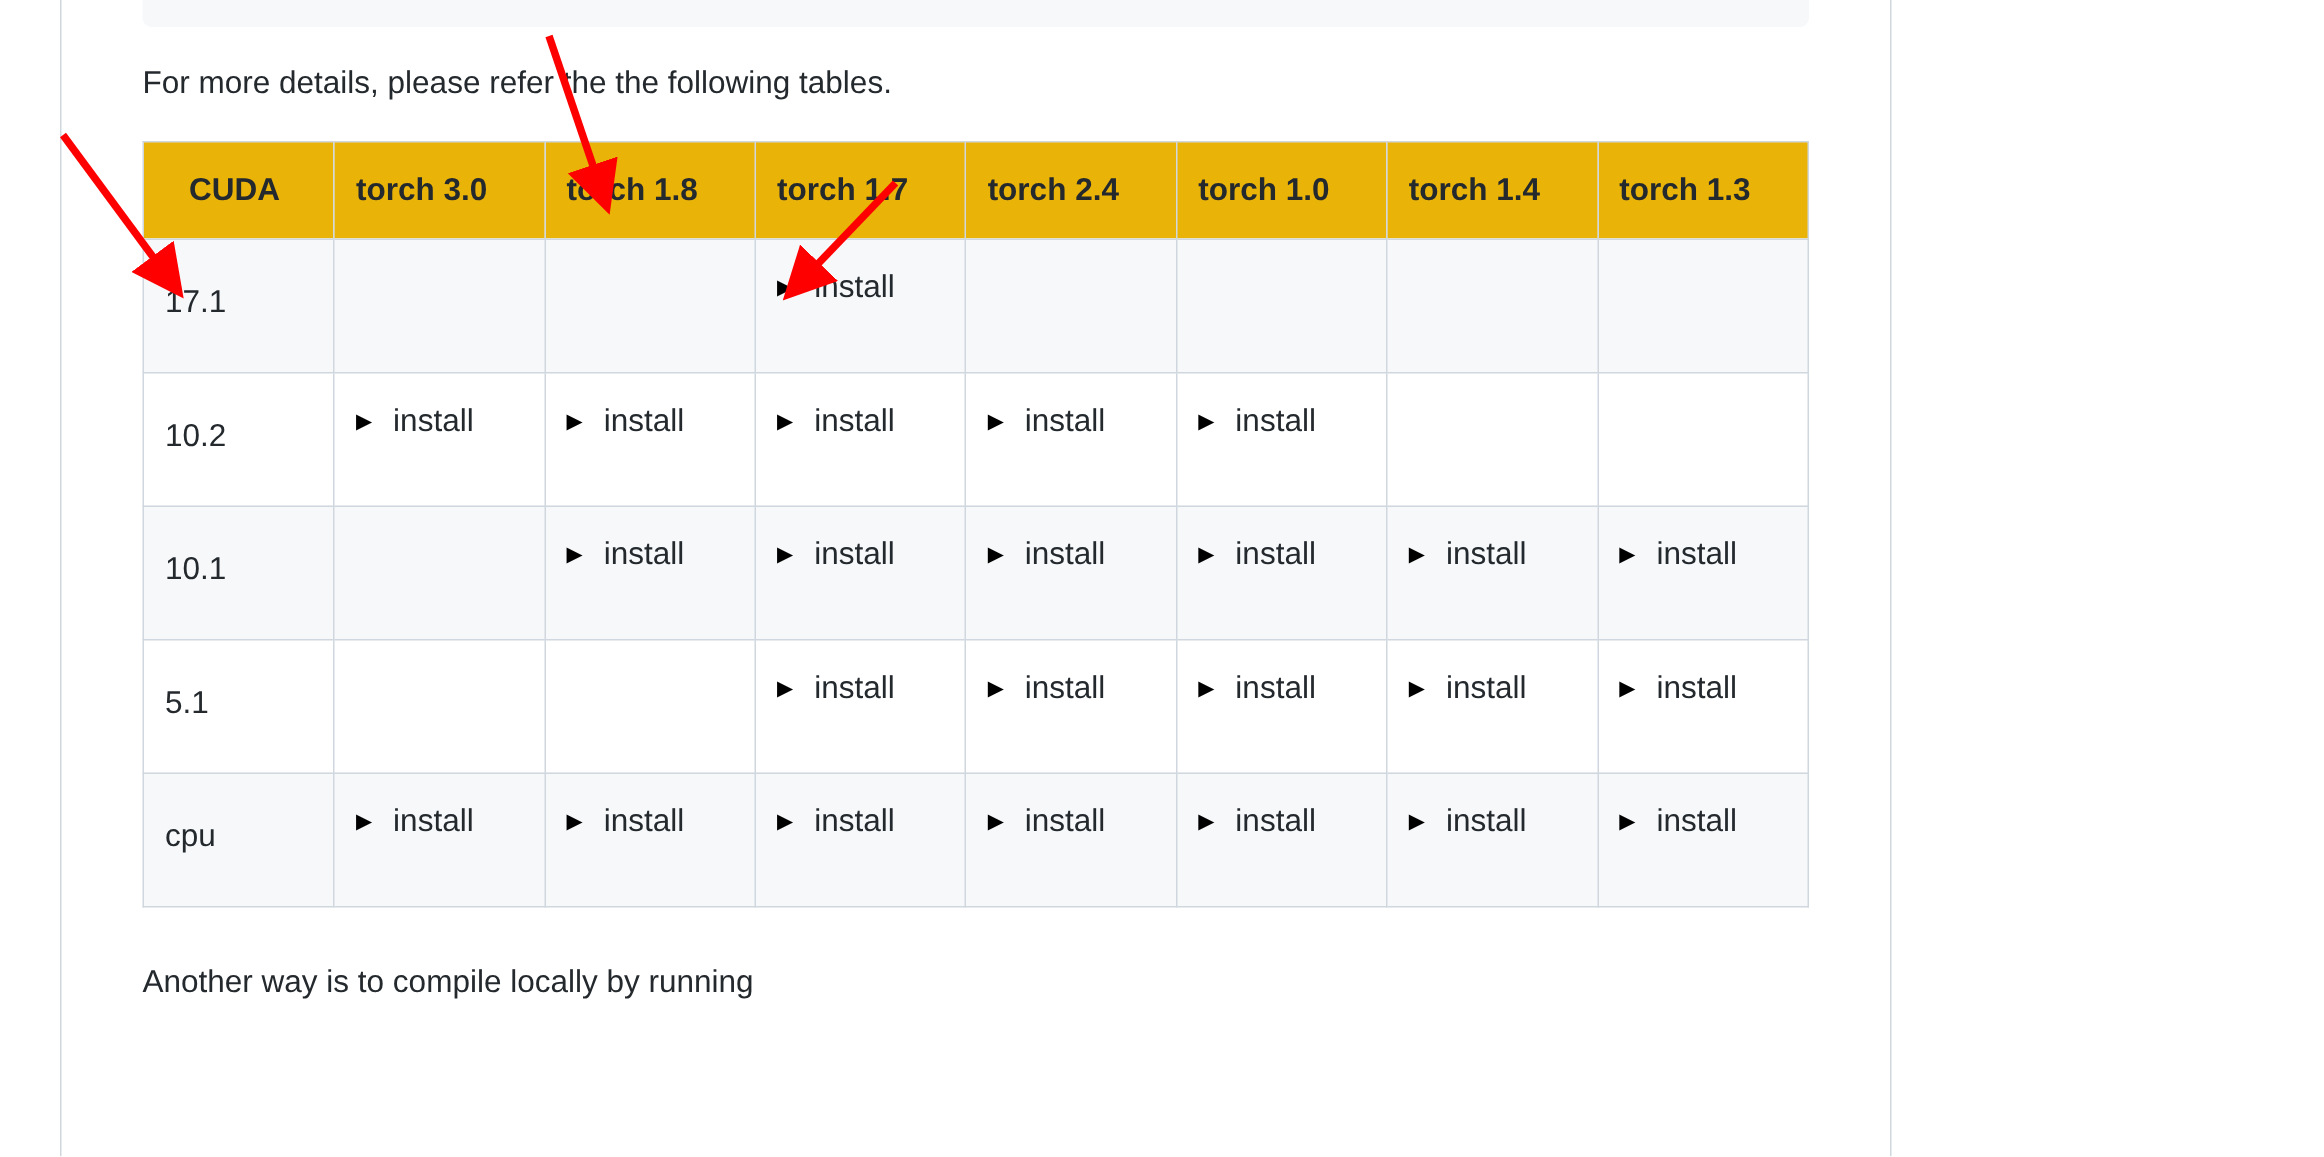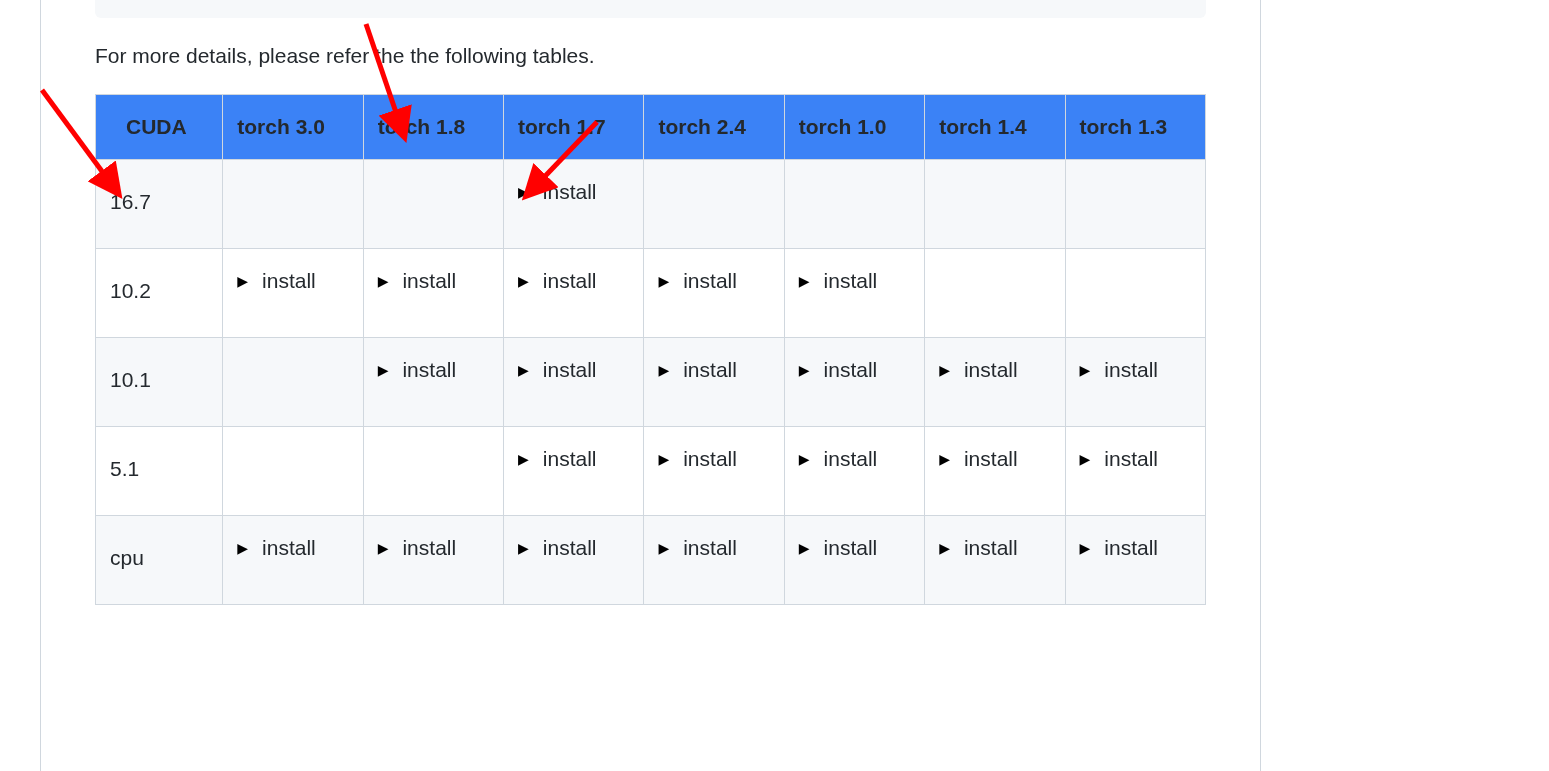--- a/index.html
+++ b/index.html
@@ -50,21 +50,21 @@
   table.compat th,
   table.compat td {
     border: 1px solid #d0d7de;
     text-align: left;
     vertical-align: top;
     box-sizing: border-box;
   }
   table.compat th {
     font-weight: 600;
     padding: 20px 14px;
-    background: #3b82f6;
+    background: #eab308;
     white-space: nowrap;
   }
   table.compat th.first {
     padding: 20px 14px 20px 30px;
   }
   table.compat td {
     padding: 20px 14px 34px 14px;
     min-height: 84px;
   }
   table.compat td.rowhead {
@@ -126,21 +126,21 @@
               <th>torch 1.8</th>
               <th>torch 1.7</th>
               <th>torch 2.4</th>
               <th>torch 1.0</th>
               <th>torch 1.4</th>
               <th>torch 1.3</th>
             </tr>
         </thead>
         <tbody id="table-body">
             <tr>
-              <td class="rowhead">16.7</td>
+              <td class="rowhead">17.1</td>
               <td></td>
               <td></td>
               <td><span class="details"><span class="tri">▶</span><span class="label">install</span></span></td>
               <td></td>
               <td></td>
               <td></td>
               <td></td>
             </tr>
             <tr>
               <td class="rowhead">10.2</td>
@@ -178,20 +178,21 @@
               <td><span class="details"><span class="tri">▶</span><span class="label">install</span></span></td>
               <td><span class="details"><span class="tri">▶</span><span class="label">install</span></span></td>
               <td><span class="details"><span class="tri">▶</span><span class="label">install</span></span></td>
               <td><span class="details"><span class="tri">▶</span><span class="label">install</span></span></td>
               <td><span class="details"><span class="tri">▶</span><span class="label">install</span></span></td>
               <td><span class="details"><span class="tri">▶</span><span class="label">install</span></span></td>
             </tr>
           </tbody>
       </table>
 
+      <p class="outro-line">Another way is to compile locally by running</p>
 
     </div>
   </div>
 
   <svg class="annotation-svg" width="1549" height="771">
     <defs>
       <marker id="arrowhead" markerWidth="7" markerHeight="7" refX="5.5" refY="3.5" orient="auto">
         <polygon points="0 0, 7 3.5, 0 7" fill="#ff0000"></polygon>
       </marker>
     </defs>

